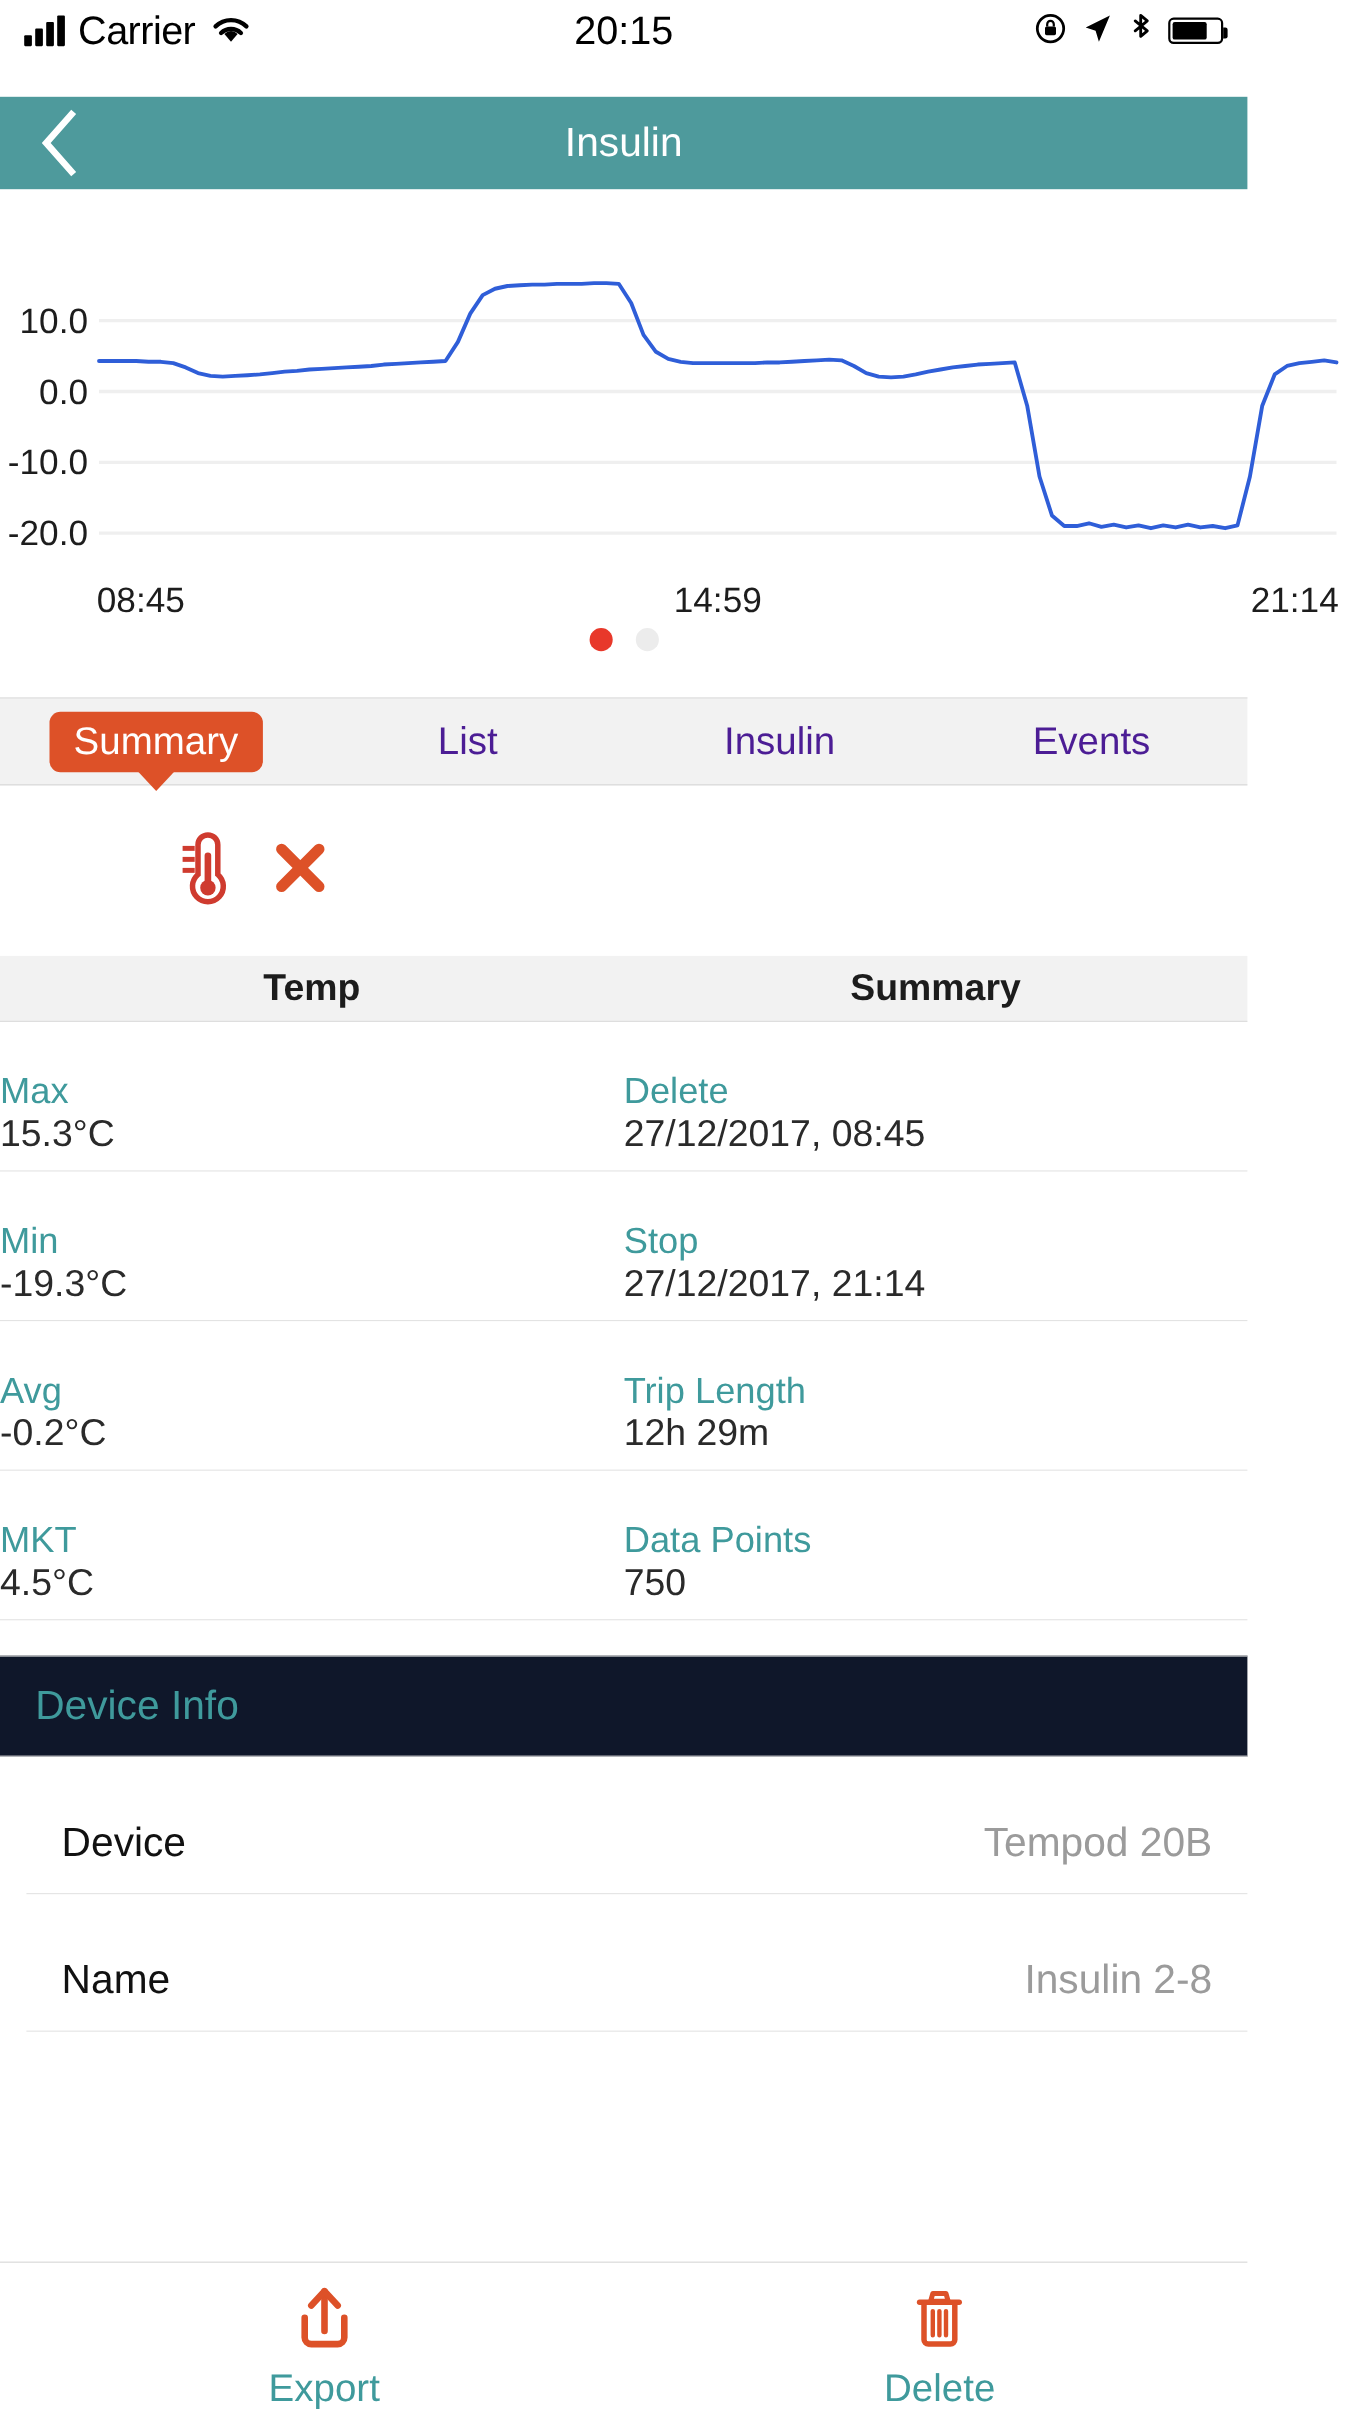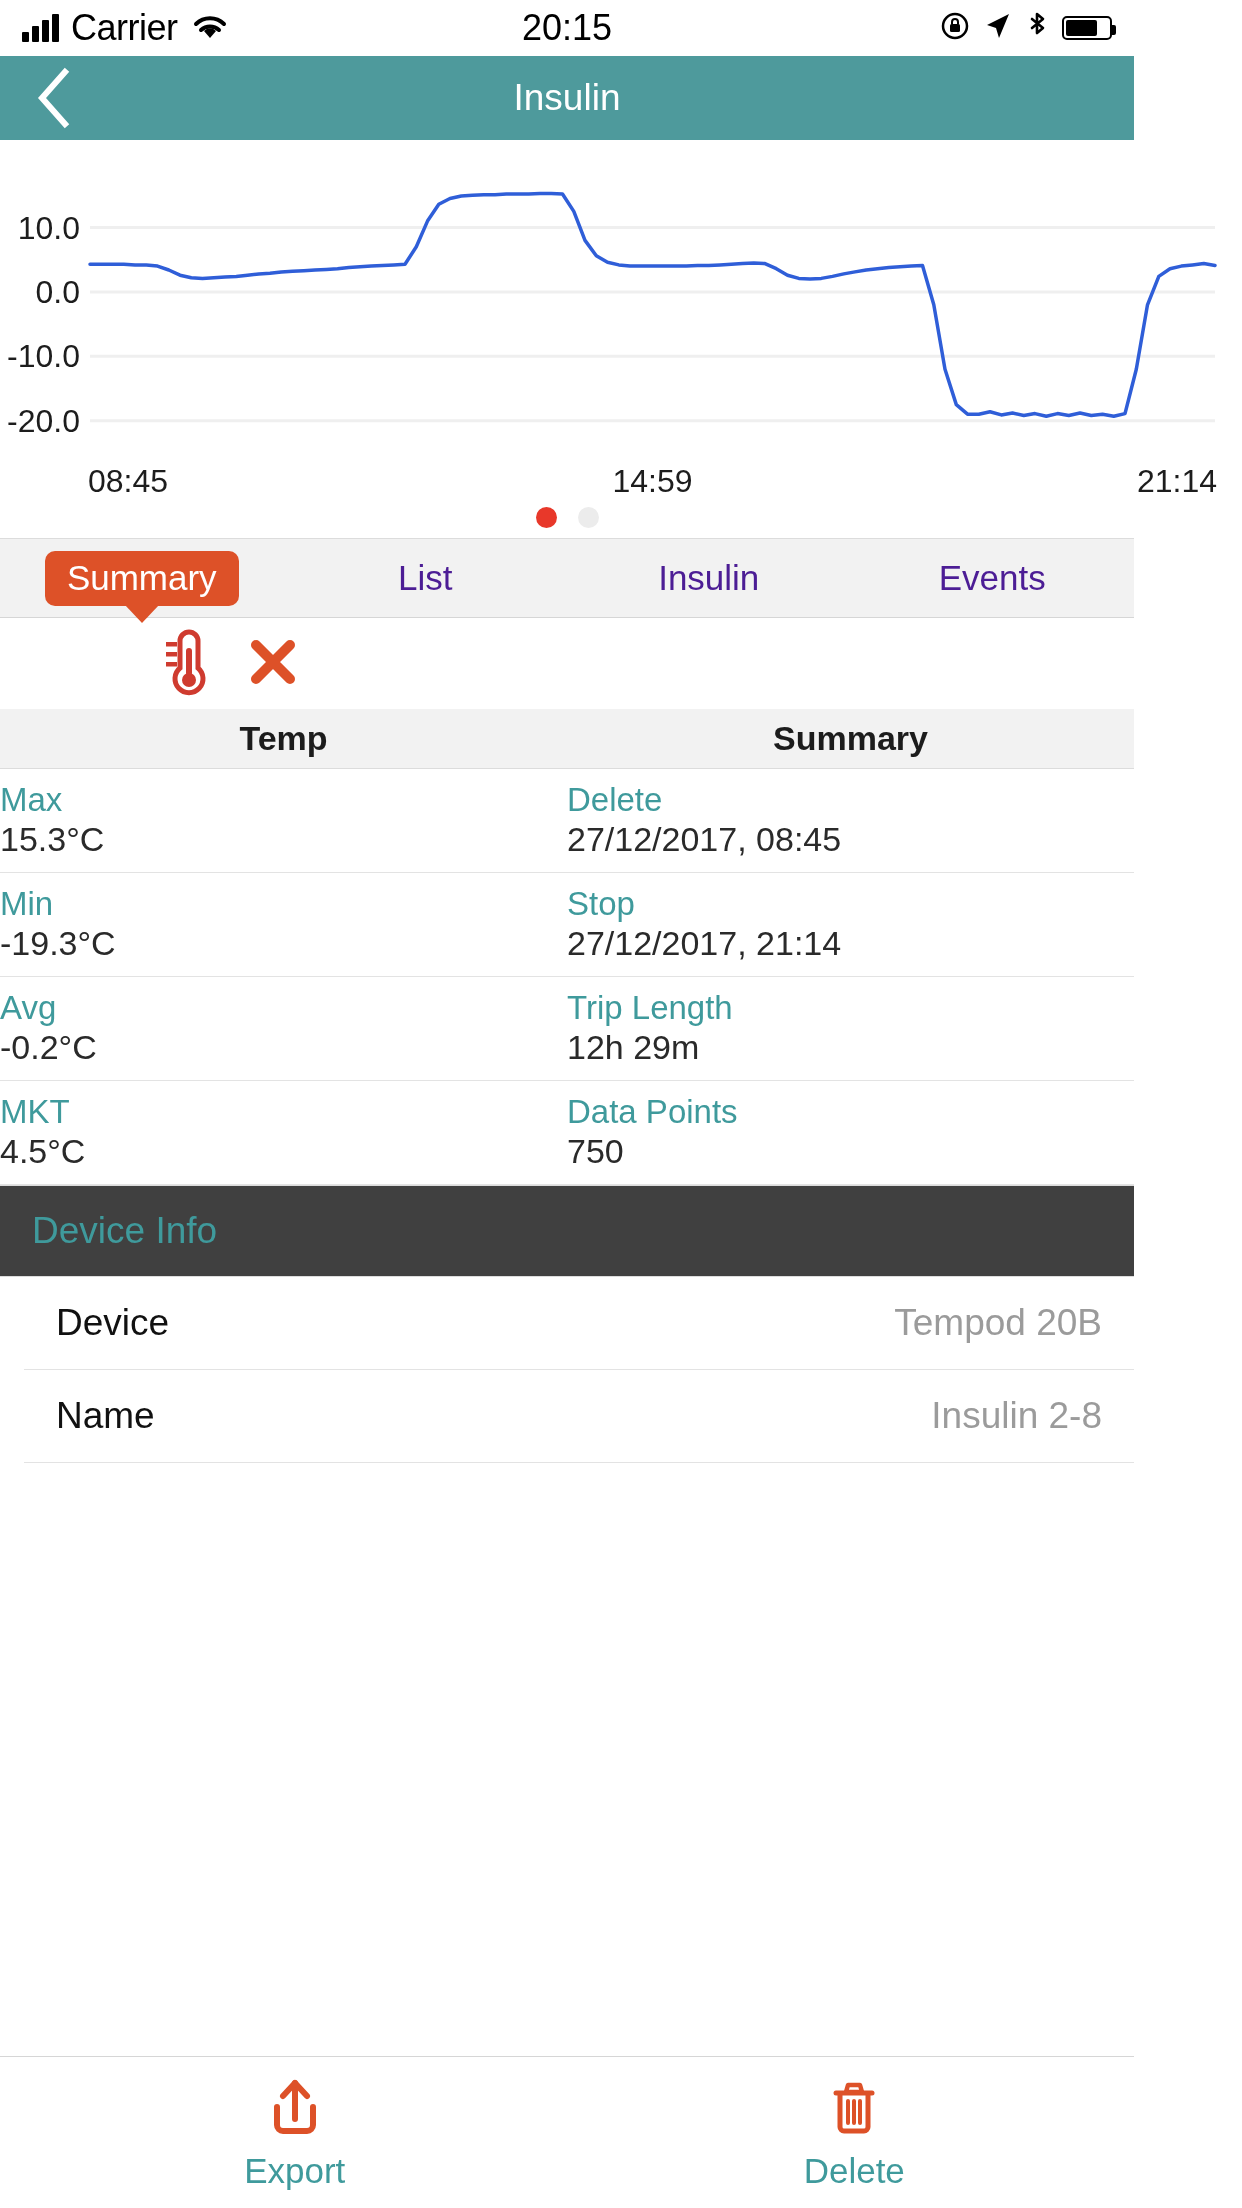--- a/index.html
+++ b/index.html
@@ -3,21 +3,21 @@
 <meta charset="utf-8">
 <style>
   * { margin:0; padding:0; box-sizing:border-box; }
   html,body { width:1242px; height:2208px; }
   body {
     font-family:"Liberation Sans", sans-serif;
     background:#ffffff;
     overflow:hidden;
     -webkit-font-smoothing:antialiased;
   }
-  .phone { position:relative; width:1134px; height:2208px; display:flex; flex-direction:column; }
+  .phone { position:relative; width:1134px; height:2208px; display:flex; flex-direction:column;gap:32px; }
 
   
   .statusbar {
     height:56px; background:#ffffff; flex:0 0 56px;
     display:flex; align-items:center; padding:0 22px; position:relative;
   }
   .sb-left { display:flex; align-items:center; gap:12px; }
   .sb-carrier { font-size:36px; color:#000; letter-spacing:-0.5px; }
   .sb-center {
     position:absolute; left:0; right:0; text-align:center;
@@ -89,21 +89,21 @@
   }
   .sum-row {
     flex:0 0 104px; display:flex; background:#fff; border-bottom:1px solid #e3e3e3;
   }
   .sum-cell { flex:1; display:flex; flex-direction:column; justify-content:center; gap:4px; }
   .sum-label { font-size:33px; color:#3f9a9c; line-height:1.05; }
   .sum-value { font-size:34px; color:#2a2a2a; line-height:1.05; }
 
   
   .section-head {
-    flex:0 0 92px; background:#404040; display:flex; align-items:center;
+    flex:0 0 92px; background:#0f172a; display:flex; align-items:center;
     padding-left:32px; border-top:1px solid #dcdcdc; border-bottom:1px solid #dcdcdc;
   }
   .section-head span { font-size:37px; color:#3f9a9c; }
   .info-row {
     flex:0 0 93px; background:#fff; display:flex; align-items:center;
     justify-content:space-between; padding:0 32px; border-bottom:1px solid #e3e3e3;margin-left:24px;
   }
   .info-key { font-size:37px; color:#111; }
   .info-val { font-size:37px; color:#9b9b9b; }
 

